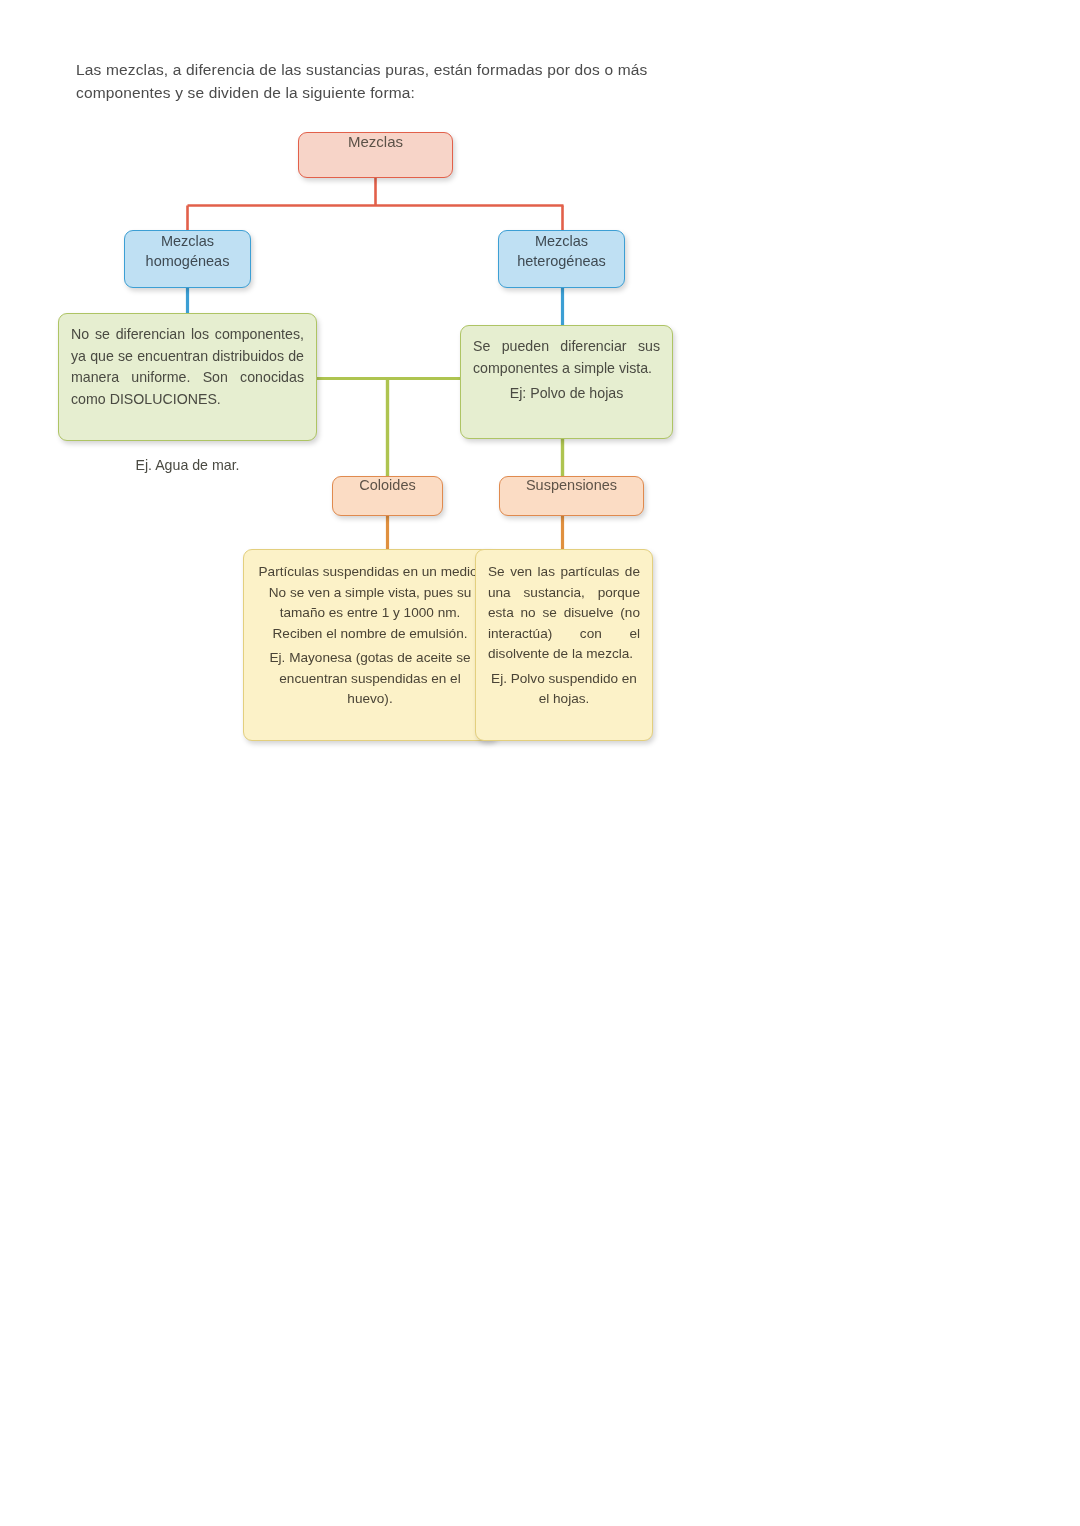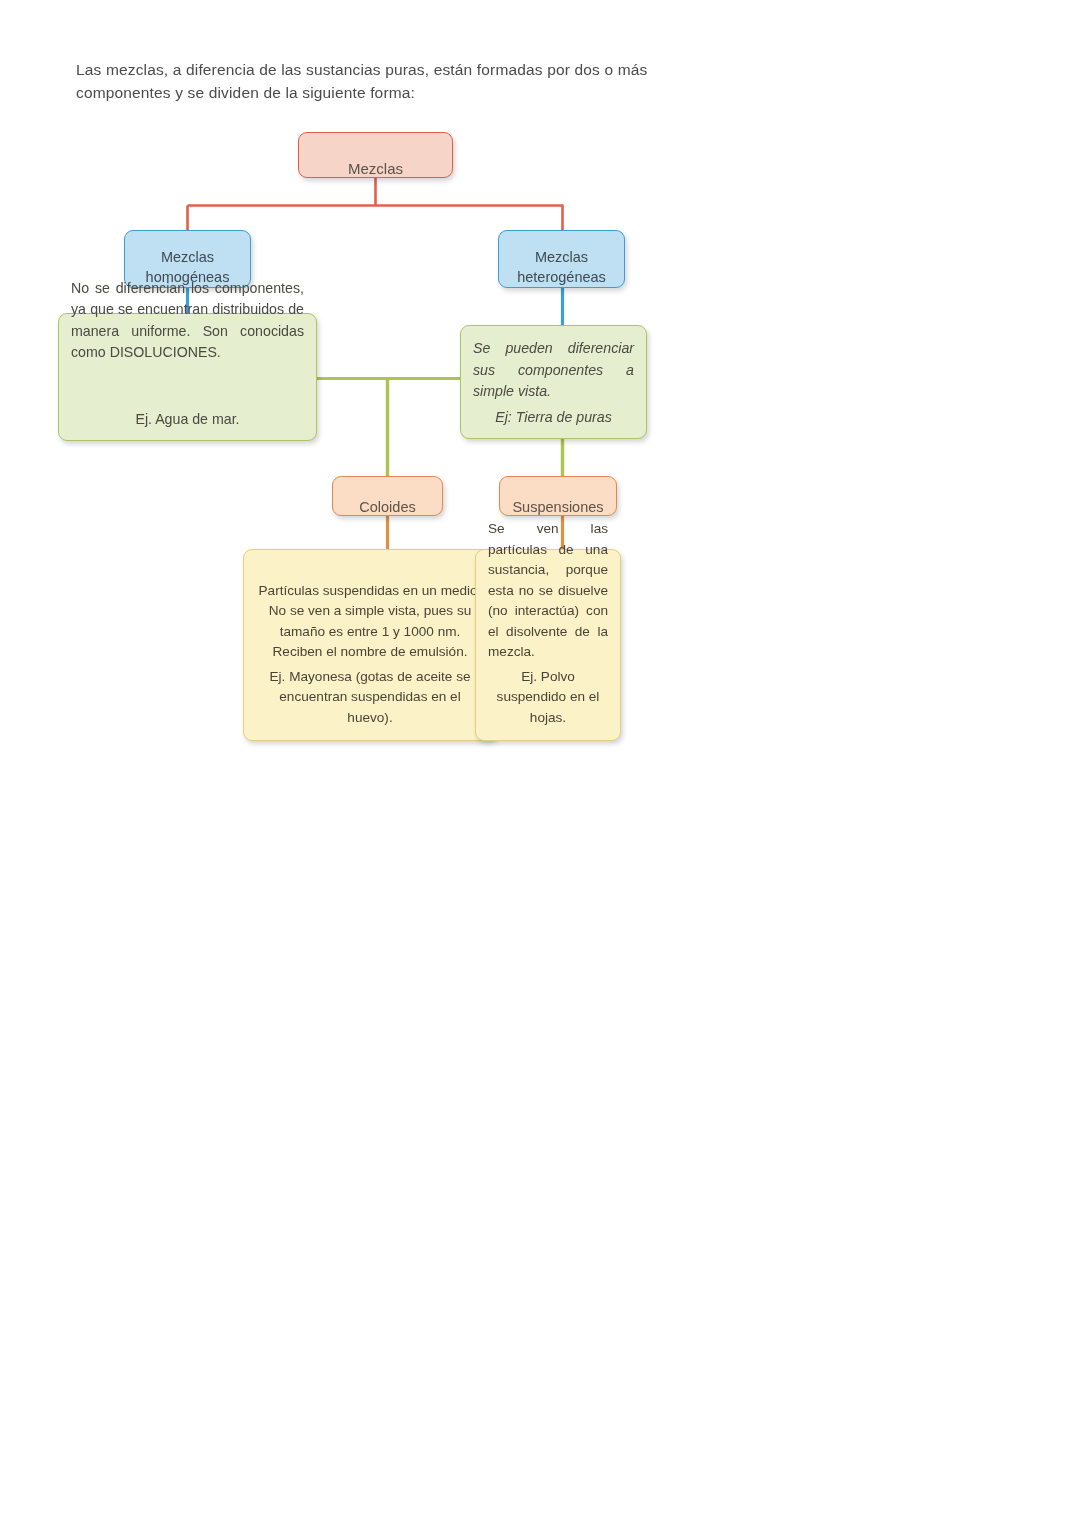--- a/index.html
+++ b/index.html
@@ -42,21 +42,21 @@
     position: absolute;
     left: 0; top: 0;
     width: 1080px; height: 800px;
   }
 
   .node {
     position: absolute;
     border-radius: 9px;
     display: flex;
     flex-direction: column;
-    justify-content: flex-end;
+    justify-content: flex-start;
     box-shadow: 2px 3px 5px rgba(0,0,0,0.17);
   }
   .node .line { display: block; }
 
   
   .n-salmon {
     background: #f7d4c8;
     border: 1.6px solid #e2604a;
     color: #5c5248;
     text-align: center;
@@ -100,25 +100,25 @@
     text-align: center;
   }
   .just { text-align: justify; text-align-last: left; }
   .ex { text-align: center; display: block; margin-top: 4px; }
 
   
   #node-mezclas          { left: 298px; top: 132px; width: 155px; height: 46px; }
   #node-homogeneas       { left: 124px; top: 230px; width: 127px; height: 58px; }
   #node-heterogeneas     { left: 498px; top: 230px; width: 127px; height: 58px; }
   #node-homogeneas-desc  { left: 58px;  top: 313px; width: 259px; height: 128px; gap: 41px; }
-  #node-heterogeneas-desc{ left: 460px; top: 325px; width: 187px; height: 114px; font-style: italic; }
+  #node-heterogeneas-desc{ left: 460px; top: 325px; width: 213px; height: 114px; }
   #node-coloides         { left: 332px; top: 476px; width: 111px; height: 40px; }
-  #node-suspensiones     { left: 499px; top: 476px; width: 118px; height: 40px; }
+  #node-suspensiones     { left: 499px; top: 476px; width: 145px; height: 40px; }
   #node-coloides-desc    { left: 243px; top: 549px; width: 254px; height: 192px; }
-  #node-suspensiones-desc{ left: 475px; top: 549px; width: 146px; height: 192px; }
+  #node-suspensiones-desc{ left: 475px; top: 549px; width: 178px; height: 192px; }
 </style>
 </head>
 <body>
 
 <div id="page">
 
   <p id="intro">Las mezclas, a diferencia de las sustancias puras, están formadas por dos o más componentes y se dividen de la siguiente forma:</p>
 
   <div id="diagram">
 
@@ -155,21 +155,21 @@
       <span class="line">heterogéneas</span>
     </div>
 
     <div class="node n-green" id="node-homogeneas-desc">
       <span class="just">No se diferencian los componentes, ya que se encuentran distribuidos de manera uniforme. Son conocidas como DISOLUCIONES.</span>
       <span class="ex">Ej. Agua de mar.</span>
     </div>
 
     <div class="node n-green" id="node-heterogeneas-desc">
       <span class="just">Se pueden diferenciar sus componentes a simple vista.</span>
-      <span class="ex">Ej: Tierra de puras</span>
+      <span class="ex">Ej: Polvo de hojas</span>
     </div>
 
     <div class="node n-peach" id="node-coloides">
       <span class="line">Coloides</span>
     </div>
 
     <div class="node n-peach" id="node-suspensiones">
       <span class="line">Suspensiones</span>
     </div>
 

